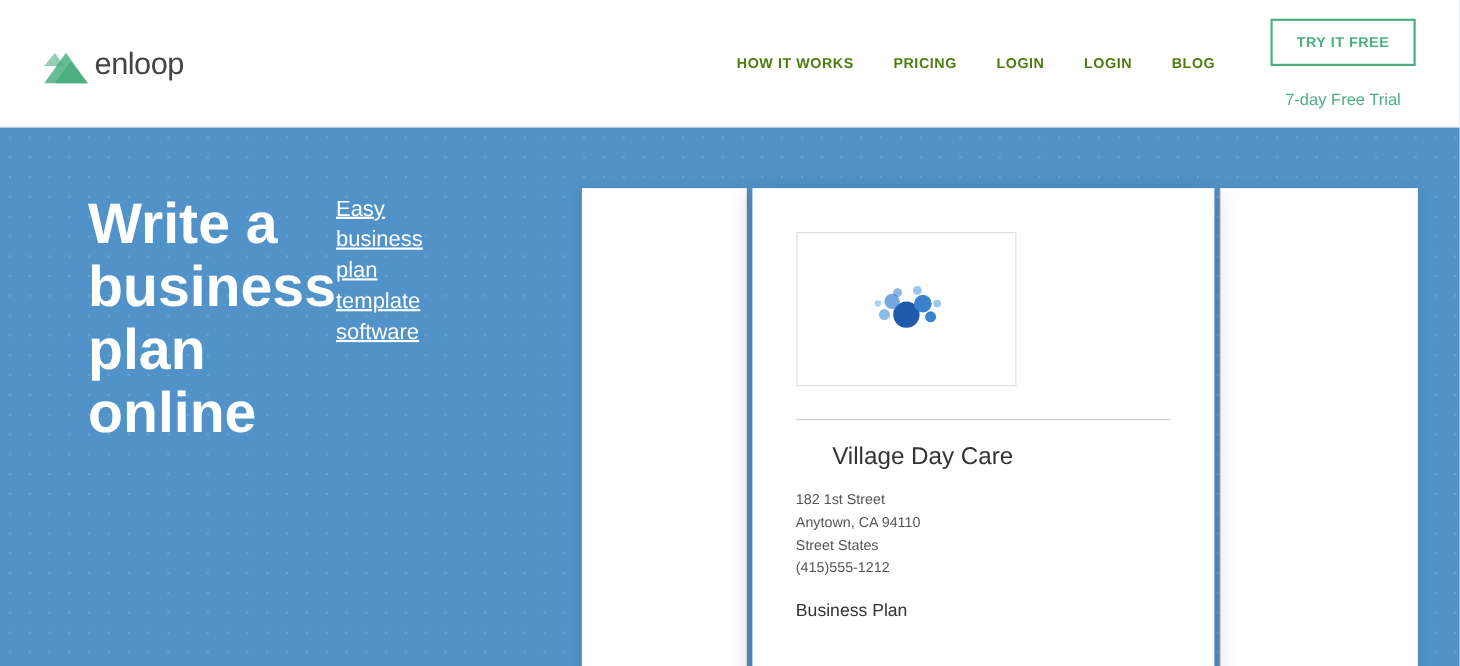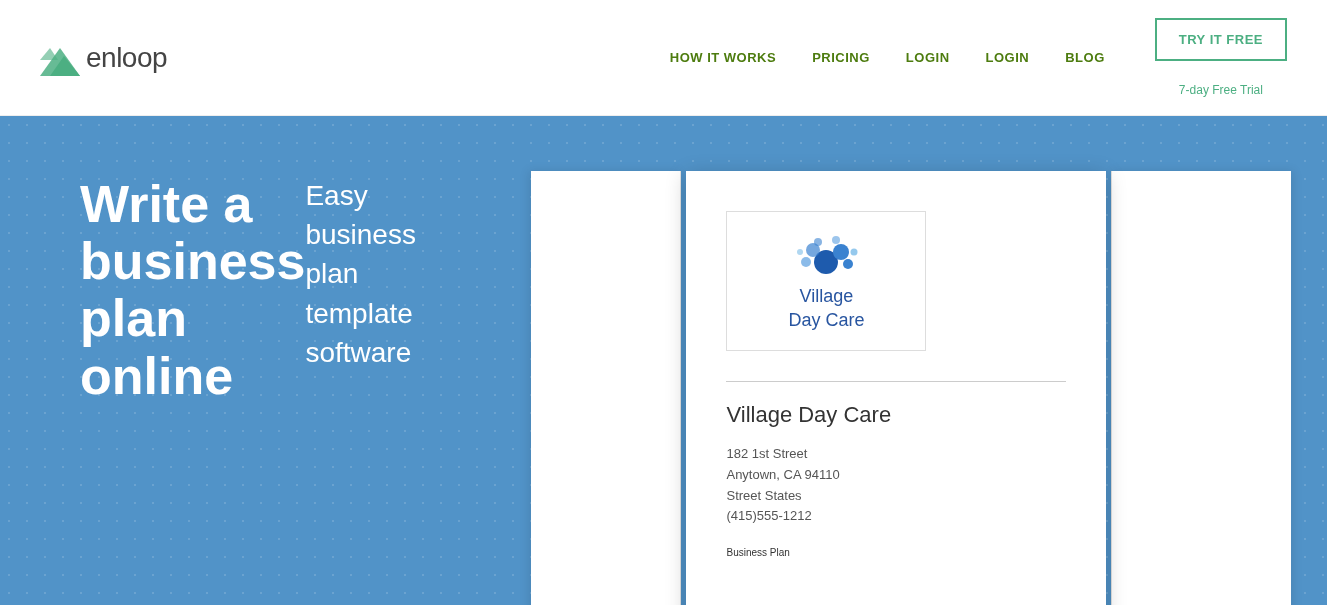--- a/index.html
+++ b/index.html
@@ -72,21 +72,21 @@
       background: transparent;
       padding: 12px 22px;
       font-size: 13px;
       font-weight: 700;
       letter-spacing: 0.5px;
       cursor: pointer;
       white-space: nowrap;
     }
 
     .trial-label {
-      font-size: 12px;
+      font-size: 15px;
       color: #4CAF82;
     }
 
     
     .hero {
       background-color: #5193C8;
       min-height: 505px;
       display: flex;
       align-items: stretch;
       position: relative;
@@ -115,24 +115,25 @@
 
     .hero-headline {
       font-size: 52px;
       font-weight: 800;
       color: #ffffff;
       line-height: 1.1;
       margin-bottom: 30px;
     }
 
     .hero-subheadline {
-      font-size: 28px;
+      font-size: 20px;
       color: #ffffff;
       font-weight: 400;
       line-height: 1.4;
+      text-decoration: underline;
     }
 
     .hero-right {
       flex: 1;
       display: flex;
       align-items: flex-end;
       justify-content: center;
       position: relative;
       z-index: 1;
       padding-top: 40px;
@@ -207,31 +208,32 @@
       height: 1px;
       background: #ccc;
       margin-bottom: 20px;
     }
 
     .doc-company-name {
       font-size: 22px;
       color: #333;
       font-weight: 500;
       margin-bottom: 16px;
+      margin-left: 33px;
     }
 
     .doc-address {
       font-size: 13px;
       color: #555;
       line-height: 1.6;
       margin-bottom: 20px;
     }
 
     .doc-plan-label {
-      font-size: 10px;
+      font-size: 16px;
       color: #333;
     }
 
     
     .circles-svg {
       width: 80px;
       height: 55px;
     }
   </style>
 </head>
@@ -282,24 +284,20 @@
               <circle cx="40" cy="32" r="12" fill="#1E5BAD"></circle>
               <circle cx="55" cy="22" r="8" fill="#3A82D0"></circle>
               <circle cx="62" cy="34" r="5" fill="#3A82D0"></circle>
               <circle cx="27" cy="20" r="7" fill="#3A82D0" opacity="0.7"></circle>
               <circle cx="20" cy="32" r="5" fill="#5A9EE0" opacity="0.7"></circle>
               <circle cx="32" cy="12" r="4" fill="#3A82D0" opacity="0.6"></circle>
               <circle cx="50" cy="10" r="4" fill="#5A9EE0" opacity="0.6"></circle>
               <circle cx="68" cy="22" r="3.5" fill="#7BBCE8" opacity="0.8"></circle>
               <circle cx="14" cy="22" r="3" fill="#7BBCE8" opacity="0.6"></circle>
             </svg>
-            <div class="doc-company-name-logo">
-              <span>Village</span><br>
-              <span>Day Care</span>
-            </div>
           </div>
 
           <div class="doc-divider"></div>
 
           <div class="doc-company-name">Village Day Care</div>
 
           <div class="doc-address">
             <span>182 1st Street</span><br>
             <span>Anytown, CA 94110</span><br>
             <span>Street States</span><br>

